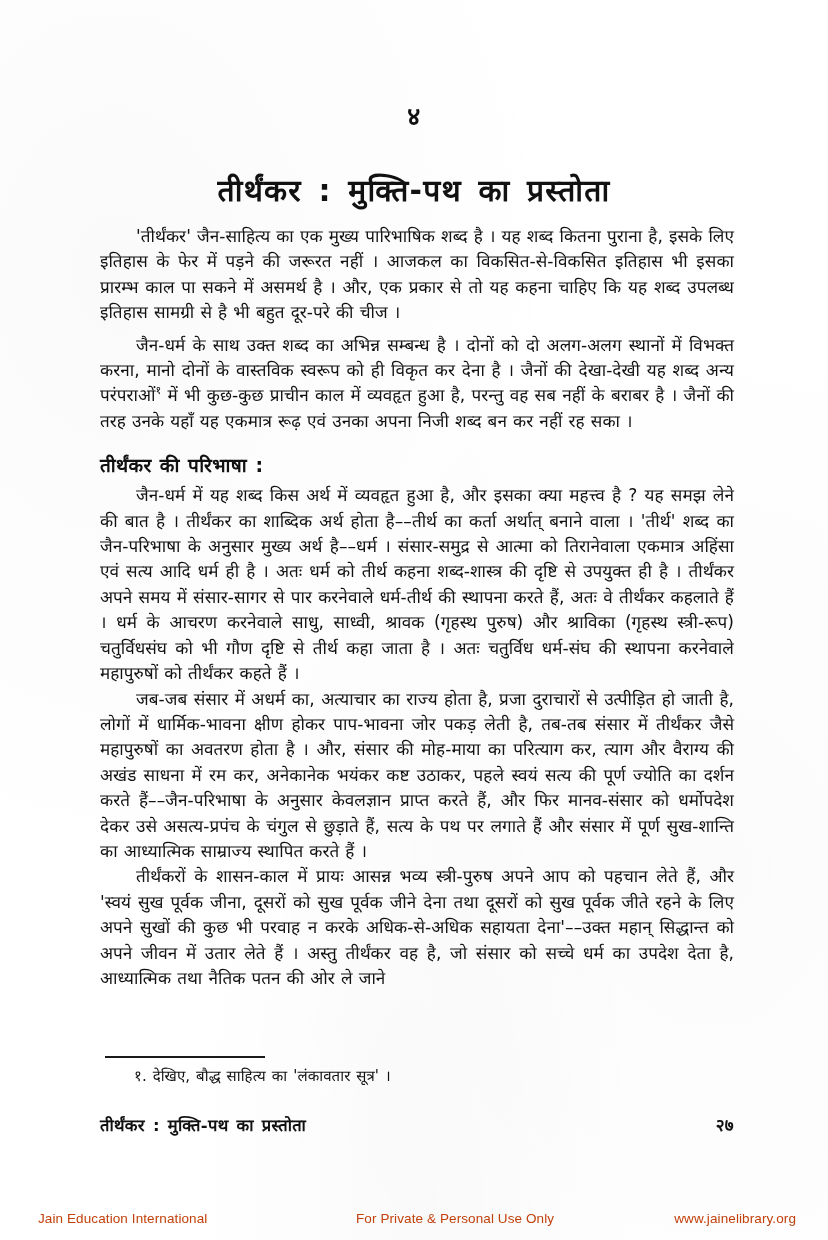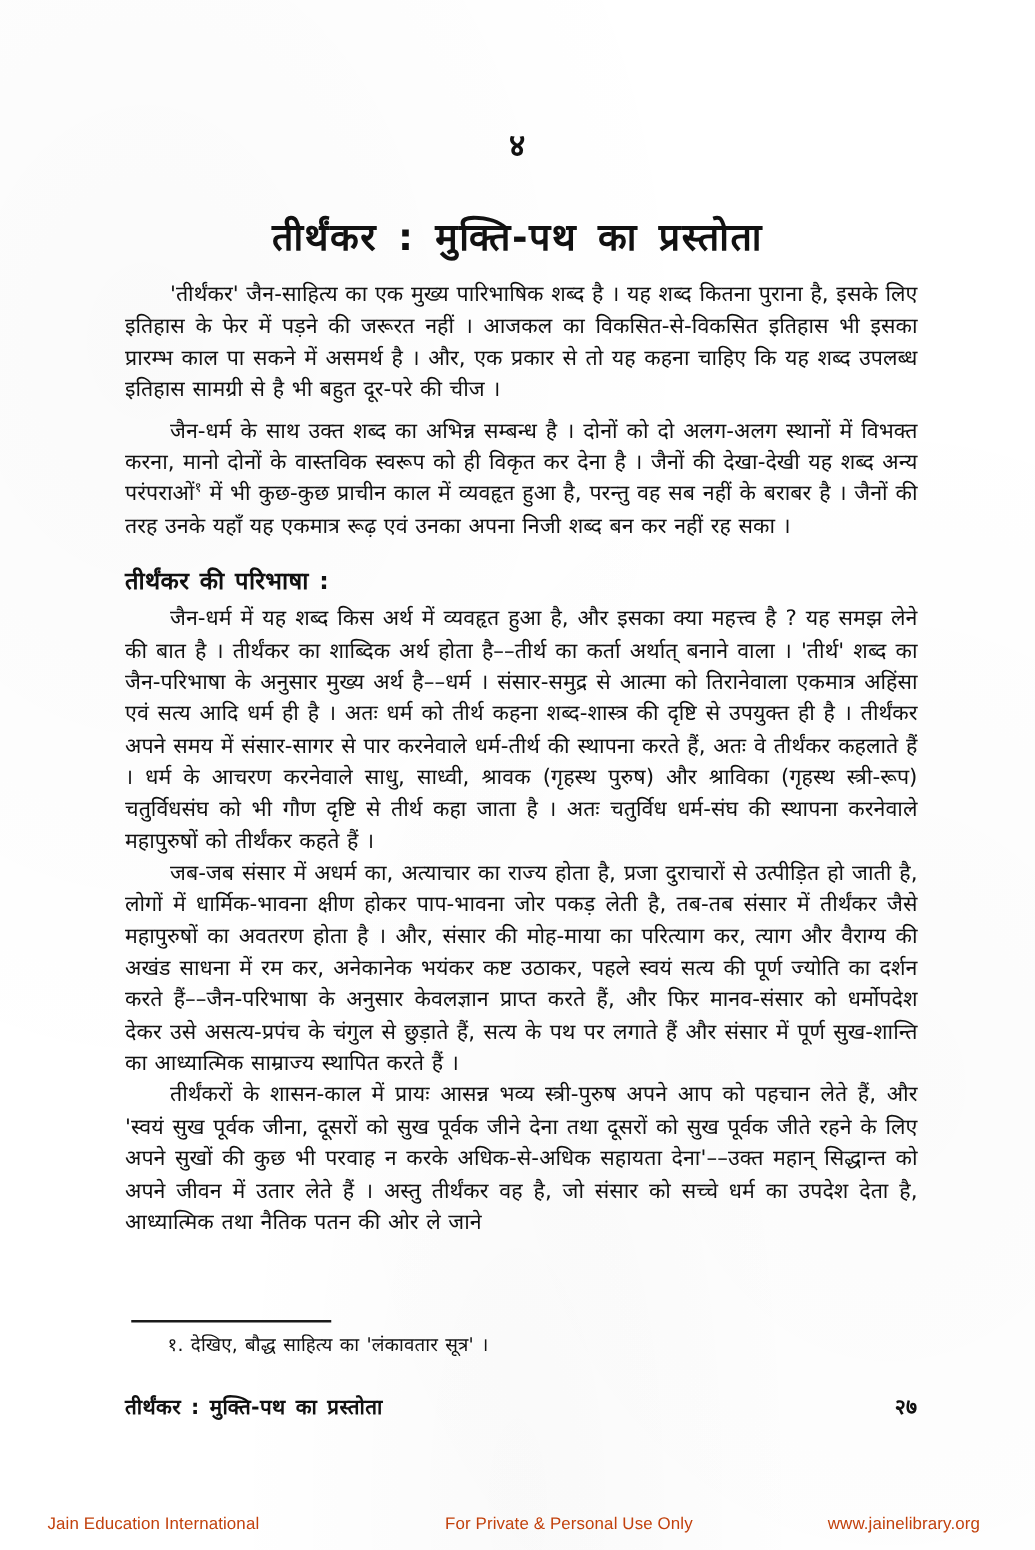--- a/index.html
+++ b/index.html
@@ -151,21 +151,21 @@
   #watermark-bar .wm-left {
     position: absolute;
     left: 38px;
   }
   #watermark-bar .wm-center {
     position: absolute;
     left: 356px;
   }
   #watermark-bar .wm-right {
     position: absolute;
-    right: 44px;
+    right: 32px;
     margin-left: 31px;
   }
 </style>
 </head>
 <body>
 
 <div id="page">
 
   <div class="chapter-number">४</div>
 

